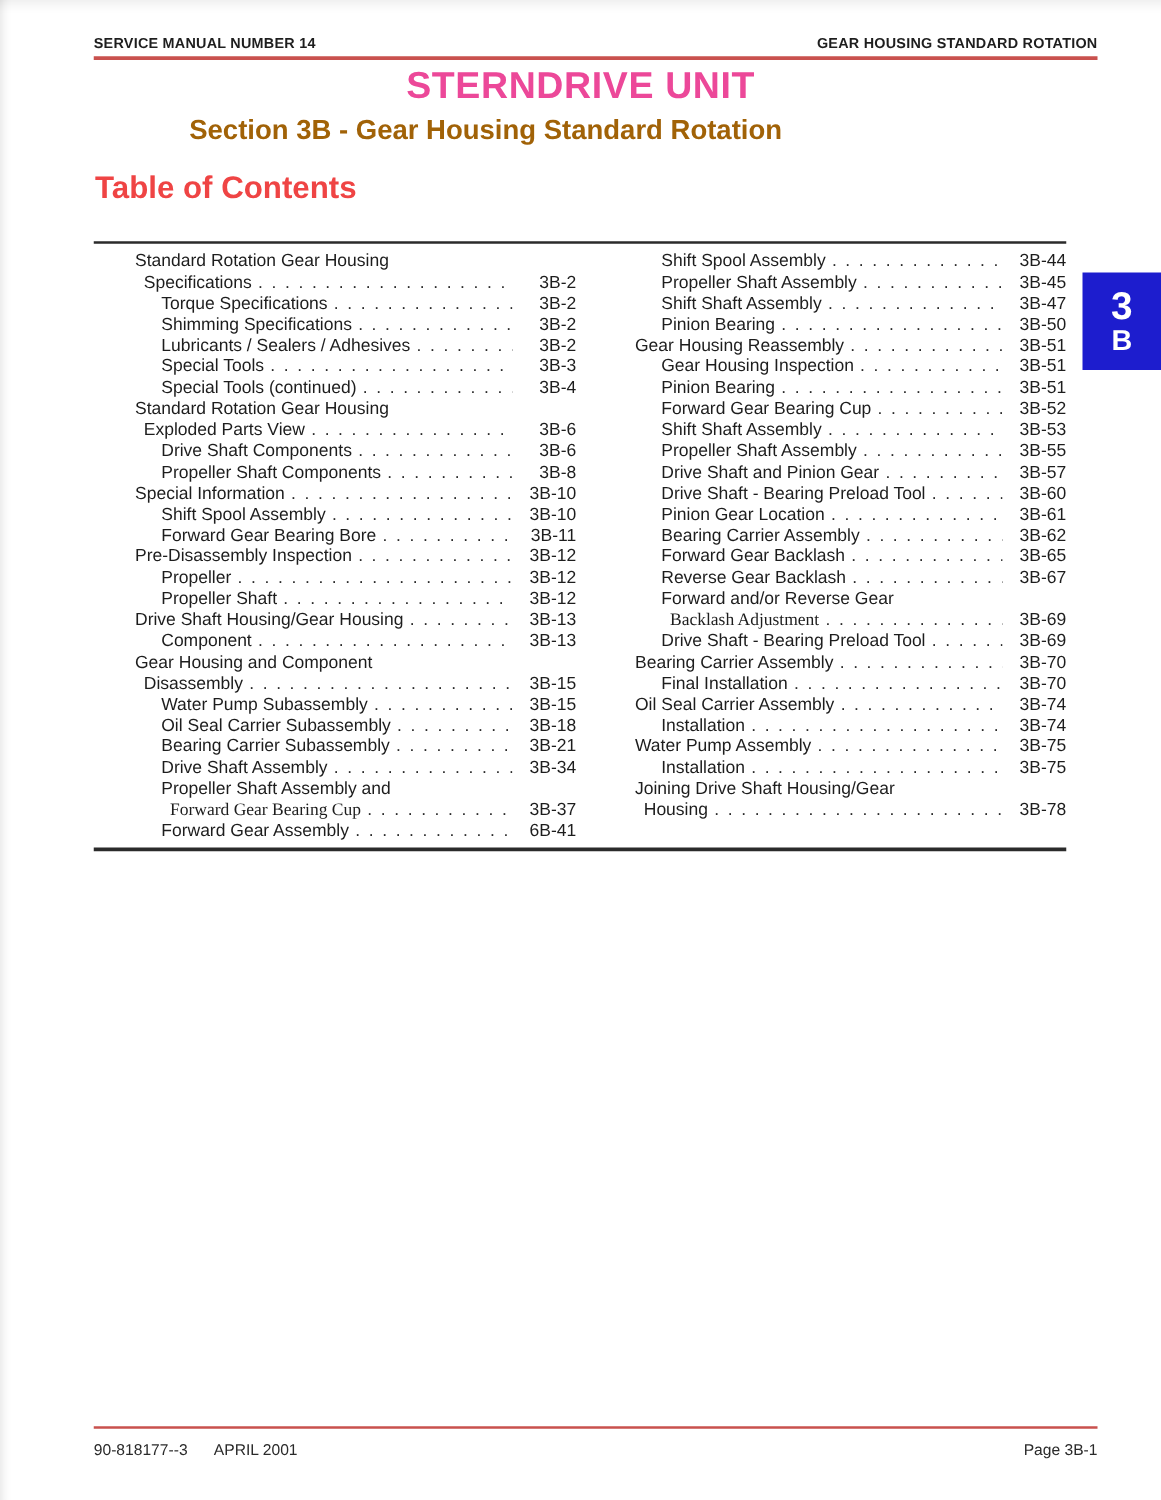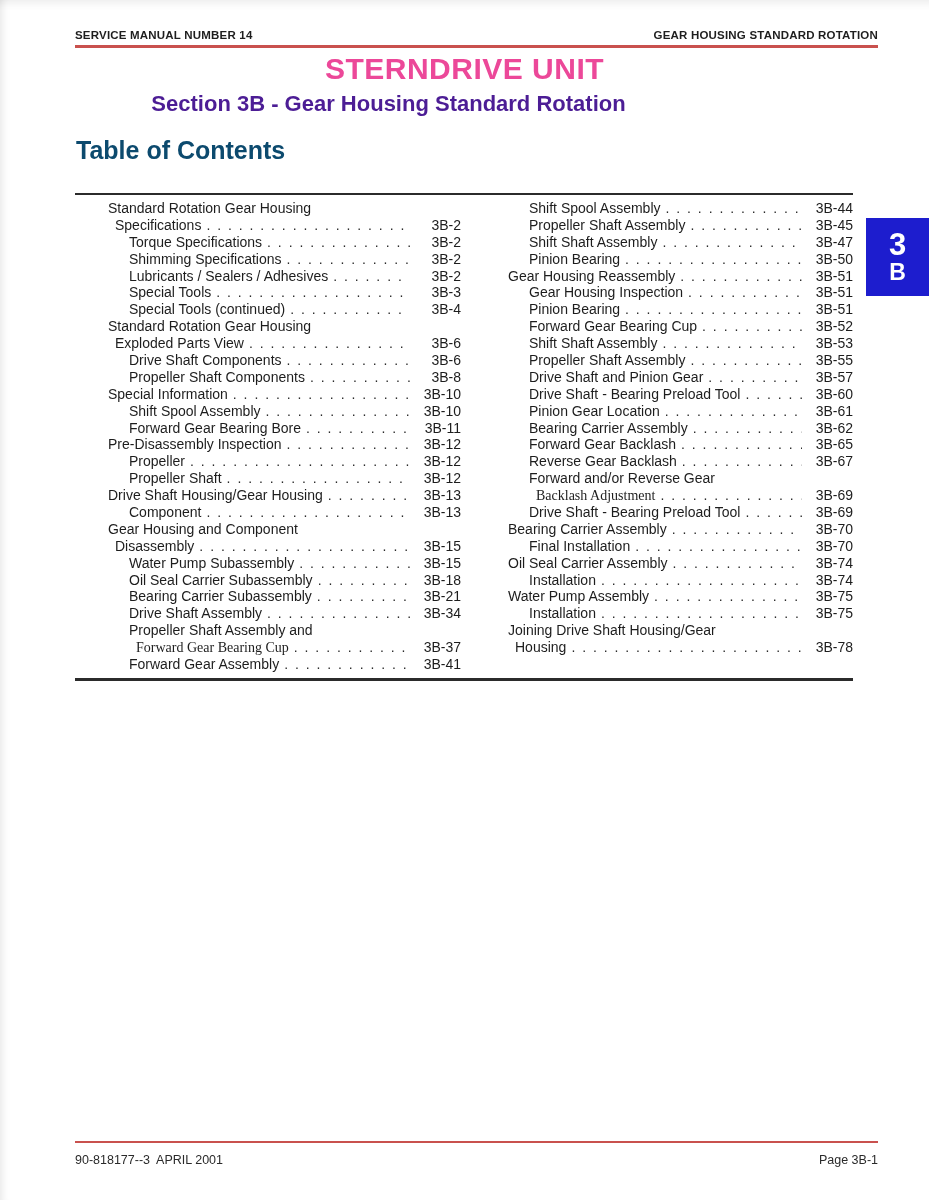--- a/index.html
+++ b/index.html
@@ -19,25 +19,25 @@
     font-size:11.5px;font-weight:bold;letter-spacing:.2px;color:#1e1e1e;
     padding-bottom:4px;border-bottom:3px solid #c9514e;
   }
   .title{
     position:absolute;left:0;width:929px;top:52px;
     text-align:center;font-size:30px;font-weight:bold;color:#ec4899;
     letter-spacing:.5px;
   }
   .subtitle{
     position:absolute;left:0;width:777px;top:91px;
-    text-align:center;font-size:22px;font-weight:bold;color:#4c1d95;
+    text-align:center;font-size:22px;font-weight:bold;color:#a16207;
   }
   .toc-heading{
     position:absolute;left:76px;top:136px;
-    font-size:25px;font-weight:bold;color:#0c4a6e;
+    font-size:25px;font-weight:bold;color:#ef4444;
   }
   
   .toc-box{
     position:absolute;left:75px;top:193px;width:778px;height:476px;
     border-top:2px solid #2b2b2b;border-bottom:3px solid #2b2b2b;
     display:flex;padding-top:5px;padding-bottom:2px;
     font-size:14px;color:#1d1d1d;
   }
   .toc-col{display:flex;flex-direction:column;}
   .toc-col.left{width:374px;padding-left:12px;}
@@ -61,21 +61,21 @@
   }
   .tab .t1{font-size:31px;font-weight:bold;line-height:30px;}
   .tab .t2{font-size:23px;font-weight:bold;line-height:24px;}
   
   .ftr{
     position:absolute;left:75px;width:803px;top:1141px;
     border-top:2px solid #c9514e;padding-top:10px;
     display:flex;justify-content:space-between;
     font-size:12.5px;color:#2a2a2a;
   }
-  .ftr .num{margin-right:6px;}
+  .ftr .num{margin-right:21px;}
 </style>
 </head>
 <body>
 
 <div class="page">
 
   <div class="hdr">
     <span>SERVICE MANUAL NUMBER 14</span>
     <span>GEAR HOUSING STANDARD ROTATION</span>
   </div>
@@ -209,21 +209,21 @@
           <span class="lbl">Propeller Shaft Assembly and</span>
         </div>
         <div class="toc-row indent-3">
           <span class="lbl">Forward Gear Bearing Cup</span>
           <span class="dots">. . . . . . . . . . . . . . . . . . . . . . . . . . . . . . . . . . . . . . . . . . . . . . . . . . . . . . . . . . . . . . . . . . . . . . . . . . . . . . . . . . . . . . . . . .</span>
           <span class="pg">3B-37</span>
         </div>
         <div class="toc-row indent-2">
           <span class="lbl">Forward Gear Assembly</span>
           <span class="dots">. . . . . . . . . . . . . . . . . . . . . . . . . . . . . . . . . . . . . . . . . . . . . . . . . . . . . . . . . . . . . . . . . . . . . . . . . . . . . . . . . . . . . . . . . .</span>
-          <span class="pg">3B-41</span>
+          <span class="pg">6B-41</span>
         </div>
       </div>
     <div class="toc-col right">
         <div class="toc-row indent-2">
           <span class="lbl">Shift Spool Assembly</span>
           <span class="dots">. . . . . . . . . . . . . . . . . . . . . . . . . . . . . . . . . . . . . . . . . . . . . . . . . . . . . . . . . . . . . . . . . . . . . . . . . . . . . . . . . . . . . . . . . .</span>
           <span class="pg">3B-44</span>
         </div>
         <div class="toc-row indent-2">
           <span class="lbl">Propeller Shaft Assembly</span>

